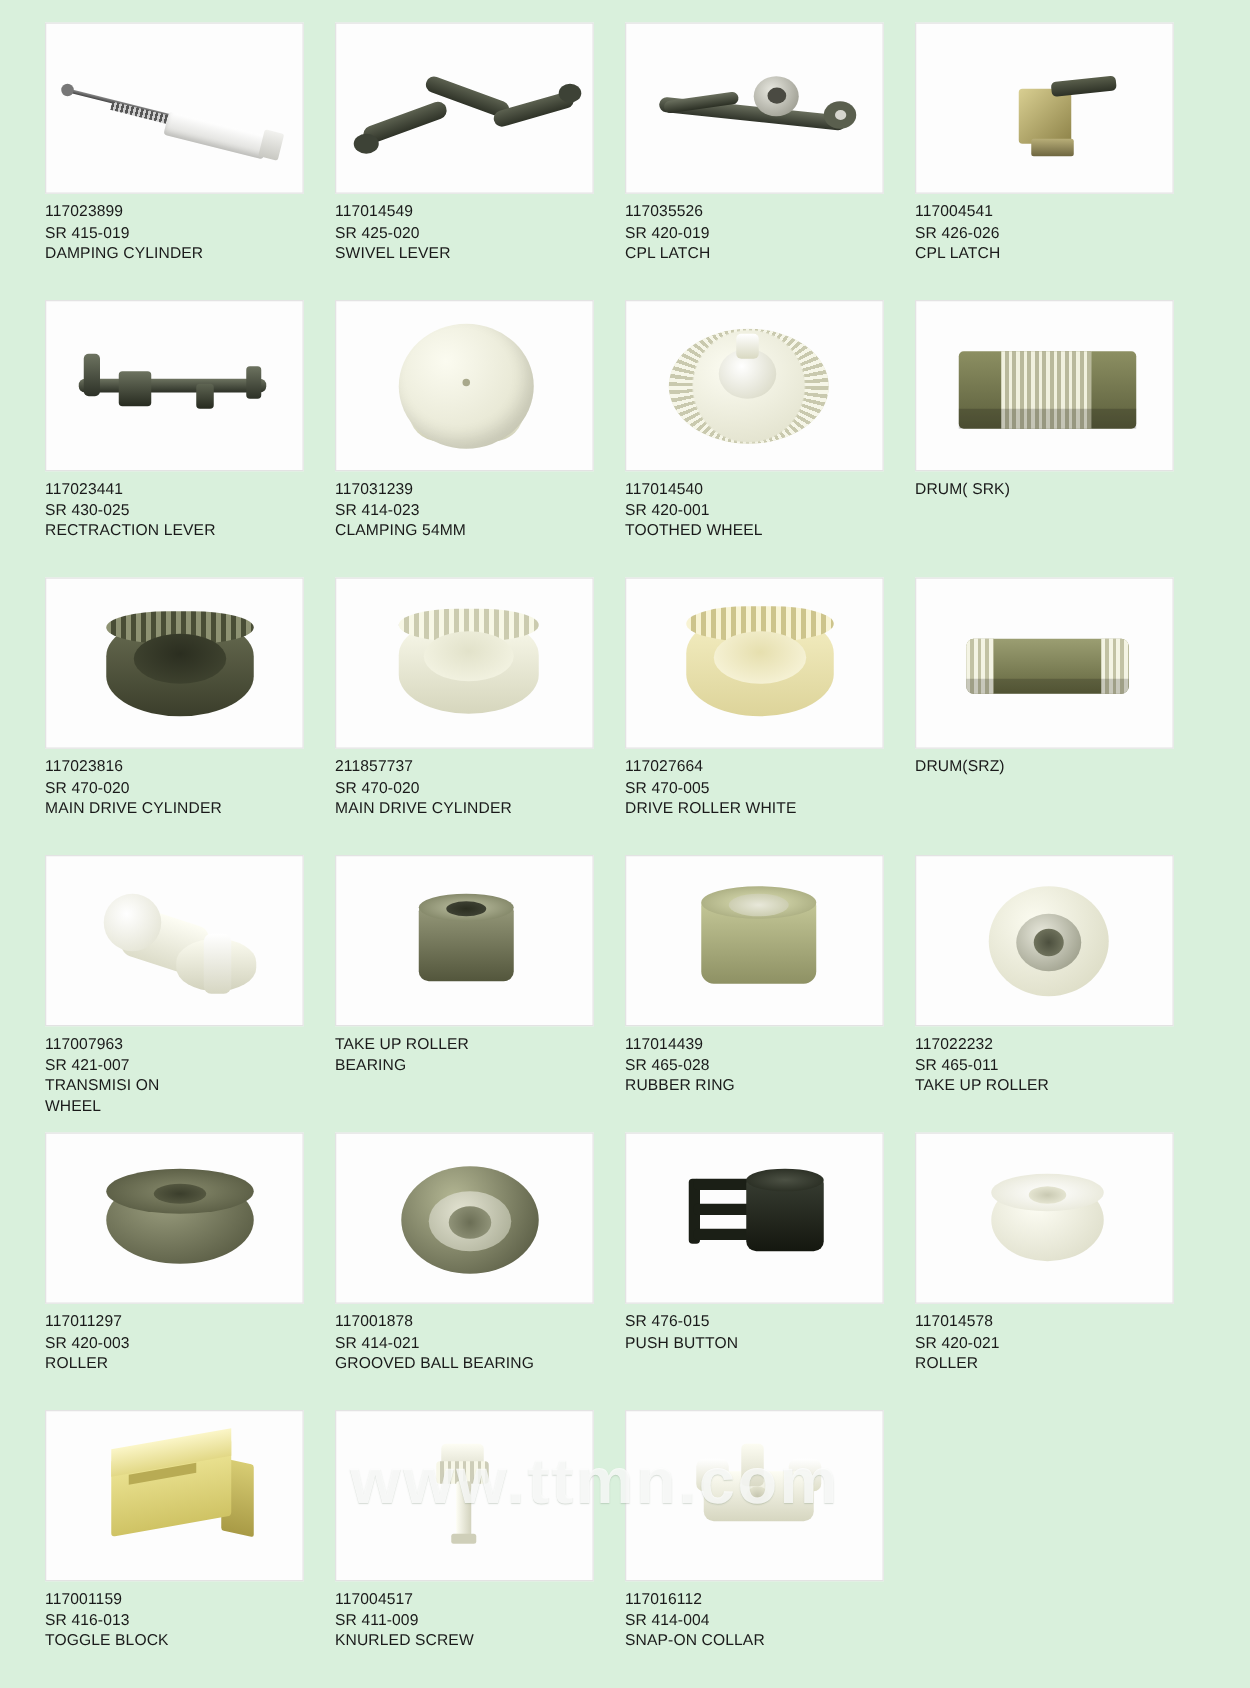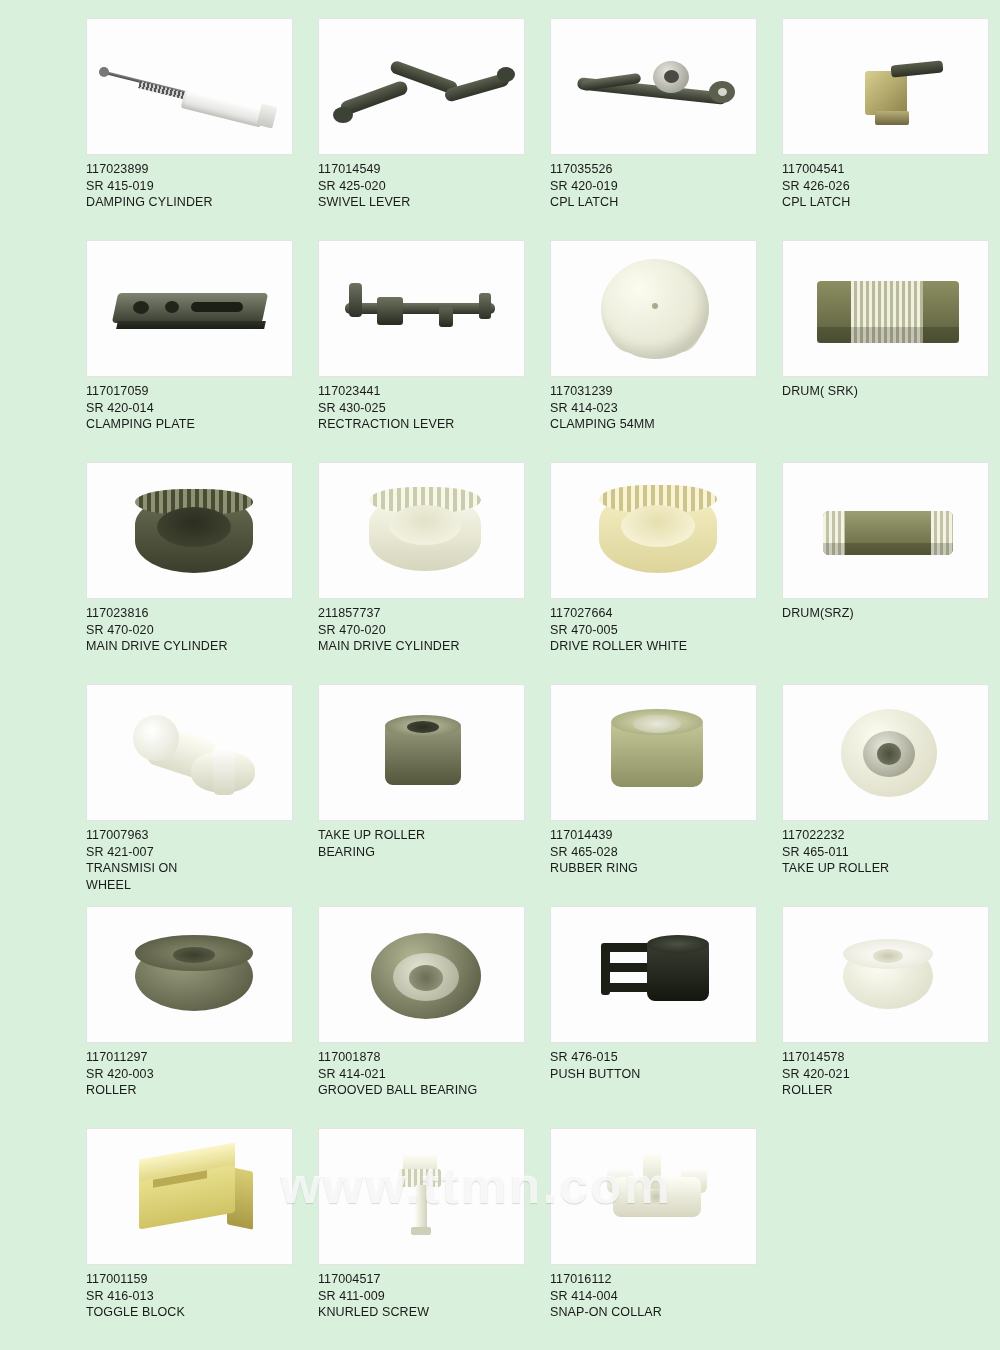--- a/index.html
+++ b/index.html
@@ -12,21 +12,21 @@
     background: #d9f0dc;
     font-family: "Liberation Sans", sans-serif;
     position: relative;
     overflow: hidden;
   }
   .page {
     position: relative;
     width: 1000px;
     height: 1350px;
     box-sizing: border-box;
-    padding: 18px 20px 10px 86px;
+    padding: 18px 20px 10px 36px;
   }
   .grid {
     display: grid;
     grid-template-columns: repeat(4, 232px);
     column-gap: 0px;
     row-gap: 0px;
     position: relative;
     z-index: 2;
   }
   .cell {
@@ -296,34 +296,20 @@
           <div class="shape g-arm"></div>
           <div class="shape g-foot"></div>
       </div>
       <div class="caption">
         <div>117004541</div>
         <div>SR 426-026</div>
         <div>CPL LATCH</div>
       </div>
     </div>
 
-    <div class="cell row-block">
-      <div class="photo">
-        <div class="shape cp-body"></div>
-          <div class="shape cp-edge"></div>
-        <div class="shape cp-h1"></div>
-          <div class="shape cp-h2"></div>
-          <div class="shape cp-slot"></div>
-      </div>
-      <div class="caption">
-        <div>117017059</div>
-        <div>SR 420-014</div>
-        <div>CLAMPING PLATE</div>
-      </div>
-    </div>
 
     <div class="cell row-block">
       <div class="photo">
         <div class="shape rl-main"></div>
           <div class="shape rl-hook"></div>
         <div class="shape rl-blk"></div>
           <div class="shape rl-tip"></div>
           <div class="shape rl-tip2"></div>
       </div>
       <div class="caption">
@@ -339,20 +325,33 @@
           <div class="shape ad-disc"></div>
           <div class="shape ad-hole"></div>
       </div>
       <div class="caption">
         <div>117031239</div>
         <div>SR 414-023</div>
         <div>CLAMPING 54MM</div>
       </div>
     </div>
 
+    <div class="cell row-block">
+      <div class="photo">
+        <div class="shape tw-gear"></div>
+          <div class="shape tw-teeth"></div>
+        <div class="shape tw-hub"></div>
+          <div class="shape tw-pin"></div>
+      </div>
+      <div class="caption">
+        <div>117014540</div>
+        <div>SR 420-001</div>
+        <div>TOOTHED WHEEL</div>
+      </div>
+    </div>
 
     <div class="cell row-block">
       <div class="photo">
         <div class="shape dr-body"></div>
           <div class="shape dr-knurl"></div>
           <div class="shape dr-shade"></div>
       </div>
       <div class="caption">
         <div>DRUM( SRK)</div>
       </div>

